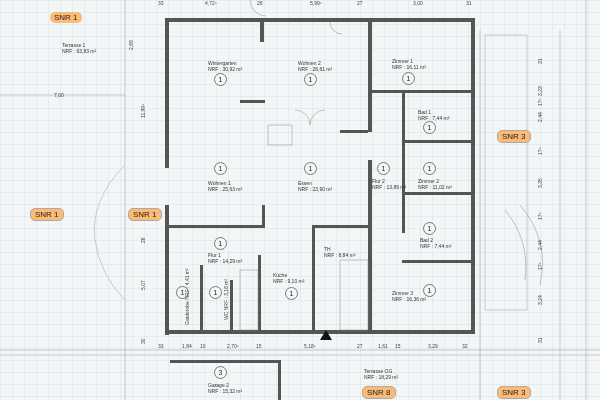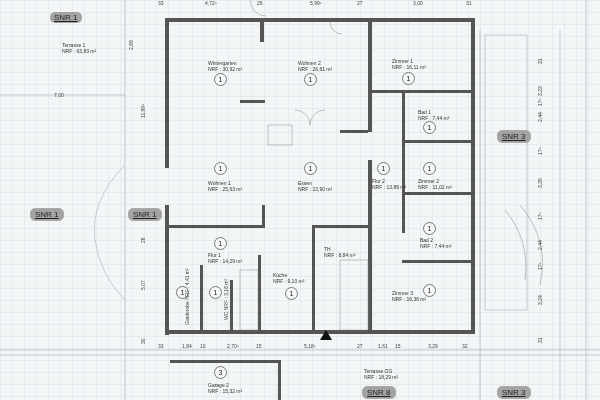--- a/index.html
+++ b/index.html
@@ -7,21 +7,21 @@
   .plan { position:absolute; left:0; top:0; width:600px; height:400px; }
   .grid { position:absolute; inset:0;
     background-image:
       linear-gradient(to right, rgba(170,190,200,0.18) 1px, transparent 1px),
       linear-gradient(to bottom, rgba(170,190,200,0.18) 1px, transparent 1px);
     background-size: 12px 12px; }
   .lbl { position:absolute; font-size:5px; line-height:6px; color:#333; white-space:nowrap; }
   .dim { position:absolute; font-size:5px; color:#444; white-space:nowrap; }
   .dimv { position:absolute; font-size:5px; color:#444; white-space:nowrap; transform:rotate(-90deg); transform-origin:left top; }
   .num { position:absolute; width:11px; height:11px; border:1px solid #777; border-radius:50%; font-size:7px; line-height:11px; text-align:center; color:#222; background:#f4f6f7; }
-  .snr { position:absolute; font-size:8px; padding:1px 4px; border:1px solid #aaa; border-radius:5px; background:#a3a3a3; color:#222;text-decoration:underline; }
+  .snr { position:absolute; font-size:8px; padding:1px 4px; border:1px solid #aaa; border-radius:5px; background:#fdba74; color:#222; }
 </style>
 </head>
 <body>
 
 <div class="plan">
   <div class="grid"></div>
 
   <svg width="600" height="400" style="position:absolute;left:0;top:0">
     <g stroke="#aab" stroke-width="0.6" fill="none">
       <line x1="125" y1="0" x2="125" y2="400"></line>

